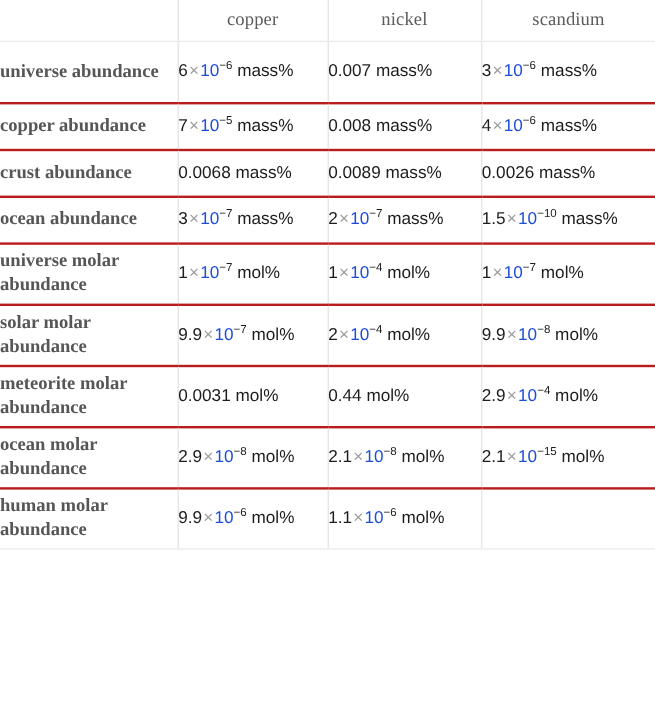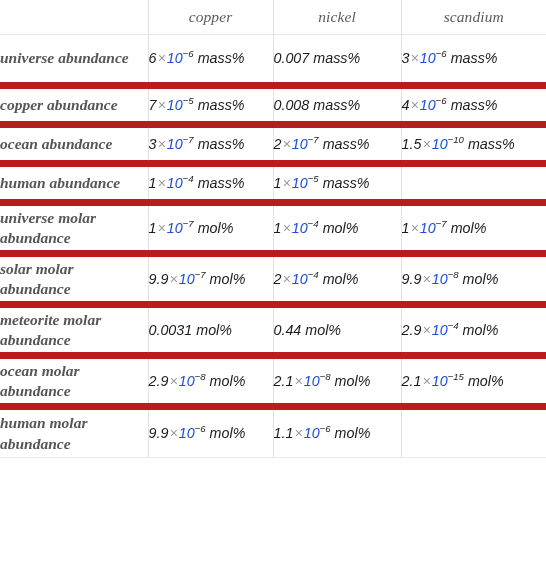--- a/index.html
+++ b/index.html
@@ -24,26 +24,25 @@
   .abundance-table col.c-v0    { width: 125px; }
   .abundance-table col.c-v1    { width: 128px; }
   .abundance-table col.c-v2    { width: 145px; }
 
   .abundance-table th,
   .abundance-table td {
     padding: 0;
     margin: 4px;
     vertical-align: middle;
     background: #ffffff;
-    font-style: italic;
   }
 
   
   .abundance-table tr > * {
-    border-bottom: 7px solid #b91c1c;
+    border-bottom: 2px solid #b91c1c;
   }
   .abundance-table tr:last-child > * {
     border-bottom: 1px solid #e8e8e8;
   }
 
   
   .abundance-table tr > *:not(:first-child) {
     border-left: 1px solid #e2e2e2;
   }
 
@@ -125,30 +124,30 @@
         <td class="value"><span class="mant">0.007</span><span class="unit">mass%</span></td>
         <td class="value"><span class="mant">3</span><span class="times">×</span><span class="base">10</span><sup class="exp">−6</sup><span class="unit">mass%</span></td>
       </tr>
       <tr class="r-single">
         <th class="row-label">copper abundance</th>
         <td class="value"><span class="mant">7</span><span class="times">×</span><span class="base">10</span><sup class="exp">−5</sup><span class="unit">mass%</span></td>
         <td class="value"><span class="mant">0.008</span><span class="unit">mass%</span></td>
         <td class="value"><span class="mant">4</span><span class="times">×</span><span class="base">10</span><sup class="exp">−6</sup><span class="unit">mass%</span></td>
       </tr>
       <tr class="r-single">
+        <th class="row-label">crust abundance</th>
+        <td class="value"><span class="mant">0.0068</span><span class="unit">mass%</span></td>
+        <td class="value"><span class="mant">0.0089</span><span class="unit">mass%</span></td>
+        <td class="value"><span class="mant">0.0026</span><span class="unit">mass%</span></td>
+      </tr>
+      <tr class="r-single">
         <th class="row-label">ocean abundance</th>
         <td class="value"><span class="mant">3</span><span class="times">×</span><span class="base">10</span><sup class="exp">−7</sup><span class="unit">mass%</span></td>
         <td class="value"><span class="mant">2</span><span class="times">×</span><span class="base">10</span><sup class="exp">−7</sup><span class="unit">mass%</span></td>
         <td class="value"><span class="mant">1.5</span><span class="times">×</span><span class="base">10</span><sup class="exp">−10</sup><span class="unit">mass%</span></td>
-      </tr>
-      <tr class="r-single">
-        <th class="row-label">human abundance</th>
-        <td class="value"><span class="mant">1</span><span class="times">×</span><span class="base">10</span><sup class="exp">−4</sup><span class="unit">mass%</span></td>
-        <td class="value"><span class="mant">1</span><span class="times">×</span><span class="base">10</span><sup class="exp">−5</sup><span class="unit">mass%</span></td>
-        <td class="value empty"></td>
       </tr>
       <tr class="r-double">
         <th class="row-label">universe molar abundance</th>
         <td class="value"><span class="mant">1</span><span class="times">×</span><span class="base">10</span><sup class="exp">−7</sup><span class="unit">mol%</span></td>
         <td class="value"><span class="mant">1</span><span class="times">×</span><span class="base">10</span><sup class="exp">−4</sup><span class="unit">mol%</span></td>
         <td class="value"><span class="mant">1</span><span class="times">×</span><span class="base">10</span><sup class="exp">−7</sup><span class="unit">mol%</span></td>
       </tr>
       <tr class="r-double">
         <th class="row-label">solar molar abundance</th>
         <td class="value"><span class="mant">9.9</span><span class="times">×</span><span class="base">10</span><sup class="exp">−7</sup><span class="unit">mol%</span></td>

